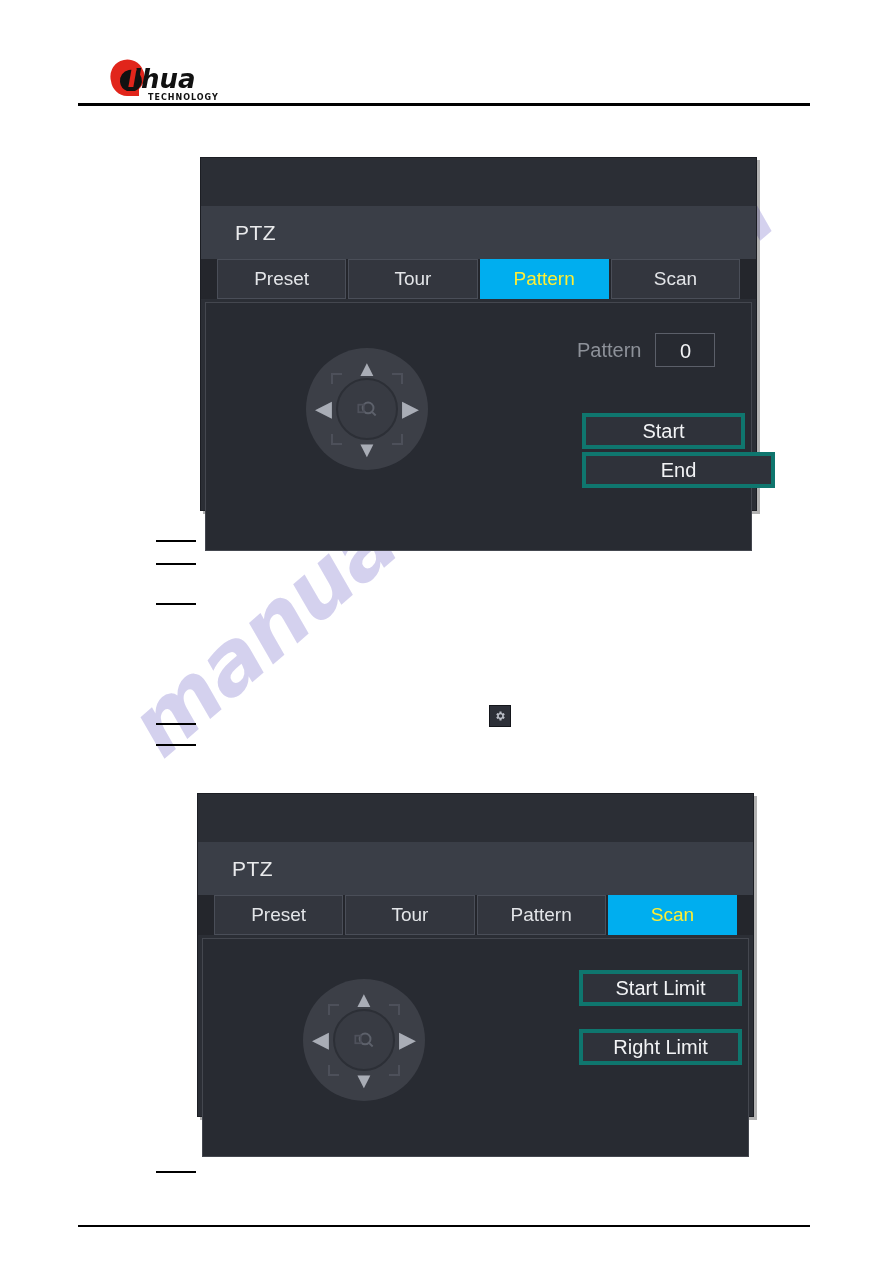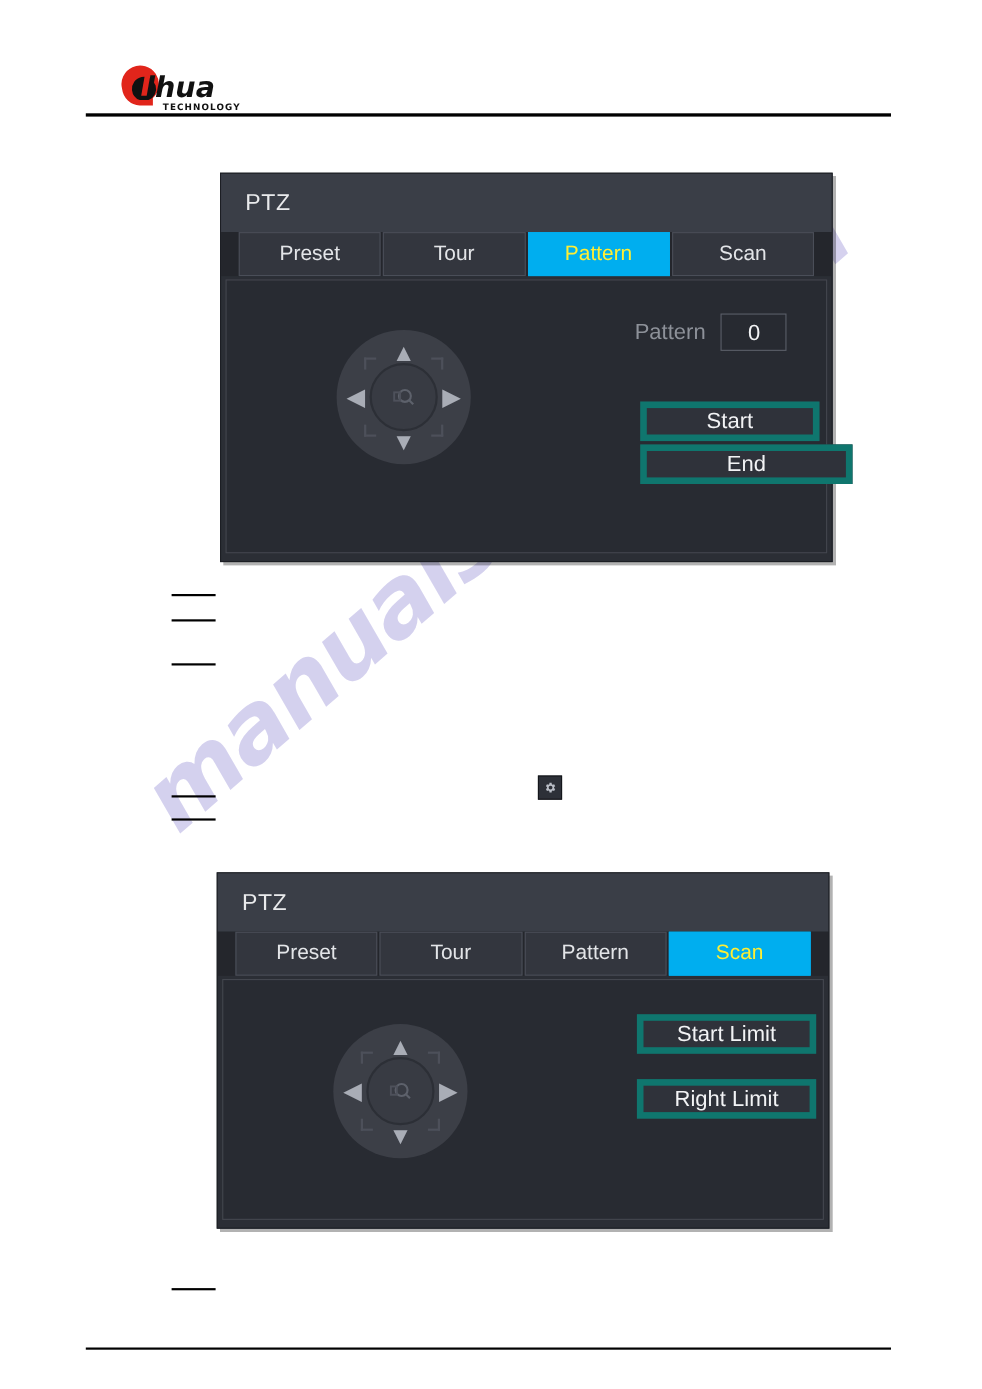--- a/index.html
+++ b/index.html
@@ -93,22 +93,23 @@
     background: #2b2e35;
     border: 1px solid #1c1e24;
     box-shadow: 3px 3px 0 rgba(0,0,0,0.30);
     z-index: 4;
   }
   .ptz-title {
     height: 53px;
     background: #3a3e47;
     display: flex;
     align-items: center;
-    padding-left: 22px;
-    box-sizing: border-box;
+    padding-left: 34px;
+    box-sizing: border-box;
+    margin-top: 48px;
   }
   .ptz-title span {
     color: #e9eaec;
     font-size: 21px;
     letter-spacing: 0.5px;
   }
   .ptz-tabs {
     display: flex;
     height: 40px;
     background: #24262c;
@@ -202,21 +203,21 @@
     font-size: 20px;
     text-align: center;
     line-height: 34px;
     box-sizing: border-box;
     font-family: "Liberation Sans", sans-serif;
   }
   .ptz-btn {
     position: absolute;
     height: 36px;
     background: #2f323a;
-    border: 6px solid #0f766e;
+    border: 4px solid #0f766e;
     color: #f2f3f5;
     font-size: 20px;
     display: flex;
     align-items: center;
     justify-content: center;
     box-sizing: border-box;
     font-family: "Liberation Sans", sans-serif;
   }
 </style>
 </head>

